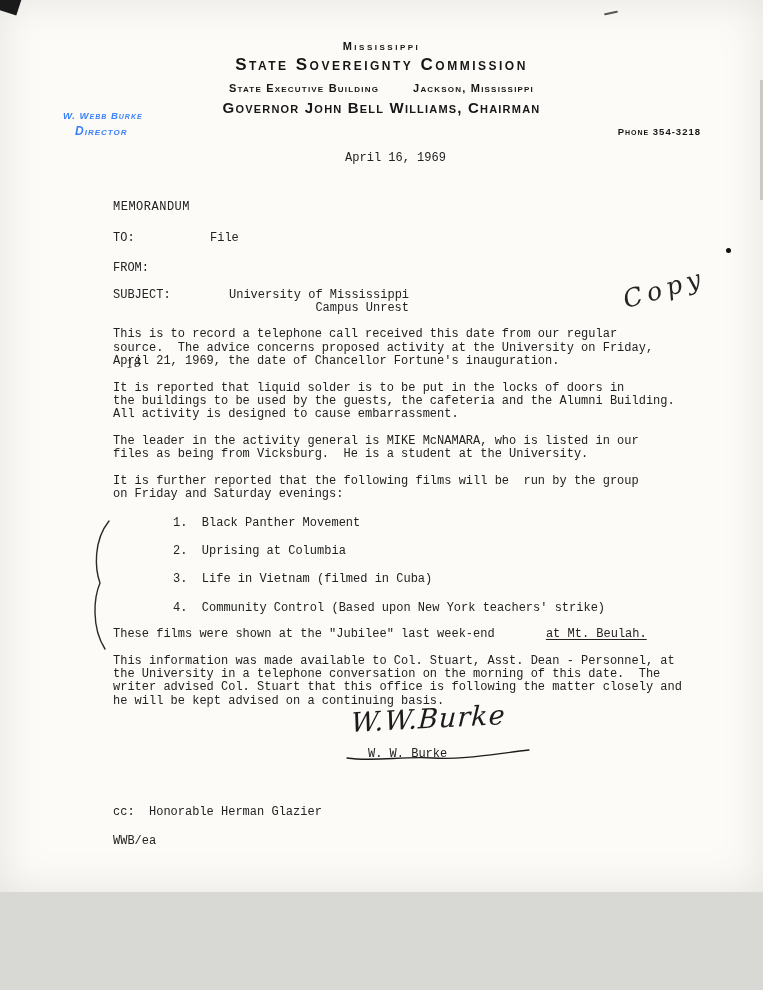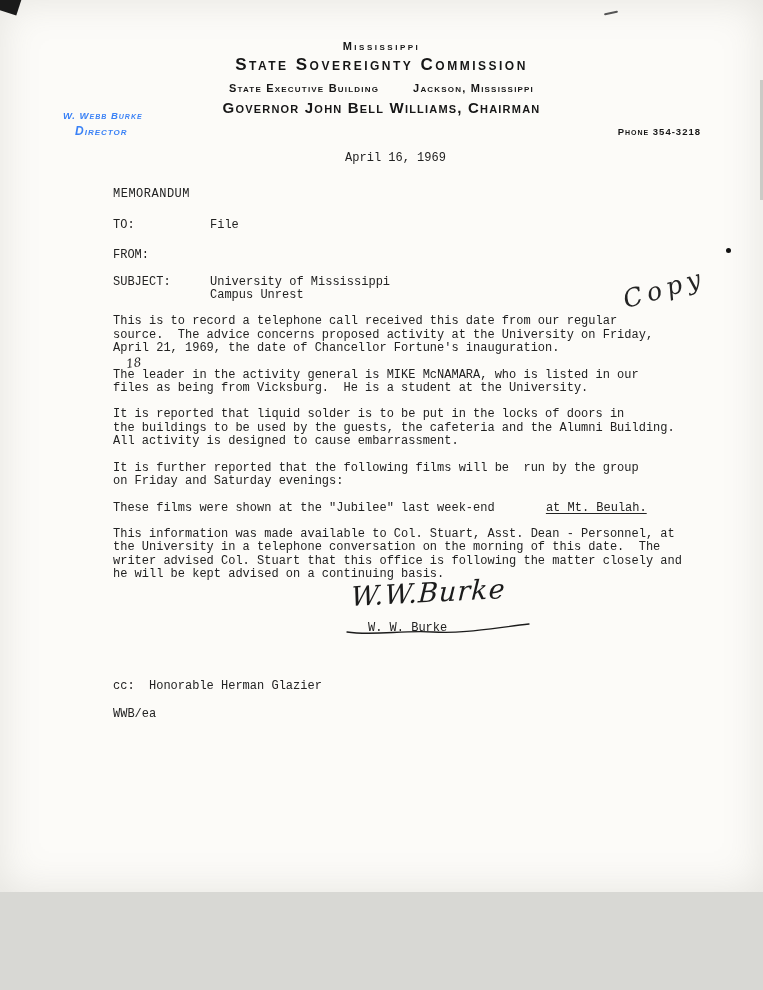--- a/index.html
+++ b/index.html
@@ -32,25 +32,25 @@
     position:absolute; right:62px; top:126px;
     font-family:"Liberation Sans","DejaVu Sans",sans-serif;
     font-variant:small-caps; font-weight:700; font-size:9.5px; letter-spacing:1px; color:#161616;
   }
   
   .content {
     position:absolute; left:113px; top:152px; width:590px;
     font-size:12px; line-height:13.4px; color:#222;
   }
   .date-line { text-align:center; padding-right:25px; }
-  .memo-title { margin-top:23px; letter-spacing:0.5px; }
+  .memo-title { margin-top:36px; letter-spacing:0.5px; }
   .field-row { display:flex; margin-top:17px; }
-  .field-row.tight { margin-top:13px; }
+  .field-row.tight { margin-top:13px;gap:19px; }
   .field-label { width:97px; flex:0 0 97px; }
-  .subject-value div { white-space:pre; }
+  .subject-value div { white-space:pre;text-align:right; }
   .content p { margin:13px 0 0 0; white-space:pre-wrap; }
   .film { margin:15px 0 0 60px; white-space:pre; }
   .jubilee { margin-top:16px; white-space:pre-wrap; }
   .jubilee .ul { text-decoration:underline; text-underline-offset:2px;margin-left:44px; }
   
   .signature-wrap { position:relative; height:52px; margin-top:14px; }
   .sig-script {
     position:absolute; left:238px; top:-10px;
     font-family:"DejaVu Serif","Liberation Serif",serif;
     font-style:italic; font-size:27px; letter-spacing:1px; color:#1b1b1b;
@@ -126,28 +126,37 @@
       <div class="field-label">SUBJECT:</div>
       <div class="subject-value">
         <div>University of Mississippi</div>
         <div>Campus Unrest</div>
       </div>
     </div>
 
     <p>This is to record a telephone call received this date from our regular
 source.  The advice concerns proposed activity at the University on Friday,
 April 21, 1969, the date of Chancellor Fortune's inauguration.</p>
-    <p>The leader in the activity general is MIKE McNAMARA, who is listed in our
-files as being from Vicksburg.  He is a student at the University.</p>
     <p>It is reported that liquid solder is to be put in the locks of doors in
 the buildings to be used by the guests, the cafeteria and the Alumni Building.
 All activity is designed to cause embarrassment.</p>
+    <p>The leader in the activity general is MIKE McNAMARA, who is listed in our
+files as being from Vicksburg.  He is a student at the University.</p>
     <p>It is further reported that the following films will be  run by the group
 on Friday and Saturday evenings:</p>
 
+    <div style="position:relative">
+      <svg class="brace" style="left:-26px; top:2px; position:absolute;" width="26" height="132" viewBox="0 0 26 132">
+        <path d="M22,2 C6,22 8,50 13,64 C7,78 4,108 18,130" fill="none" stroke="#2a2a2a" stroke-width="1.4" stroke-linecap="round"></path>
+      </svg>
+      <div class="film">1.  Black Panther Movement</div>
+      <div class="film">2.  Uprising at Columbia</div>
+      <div class="film">3.  Life in Vietnam (filmed in Cuba)</div>
+      <div class="film">4.  Community Control (Based upon New York teachers' strike)</div>
+    </div>
 
     <p class="jubilee"><span>These films were shown at the "Jubilee" last week-end </span><span class="ul">at Mt. Beulah.</span></p>
 
     <p>This information was made available to Col. Stuart, Asst. Dean - Personnel, at
 the University in a telephone conversation on the morning of this date.  The
 writer advised Col. Stuart that this office is following the matter closely and
 he will be kept advised on a continuing basis.</p>
 
     <div class="signature-wrap">
       <svg class="sig-flourish" width="190" height="30" viewBox="0 0 190 30">

